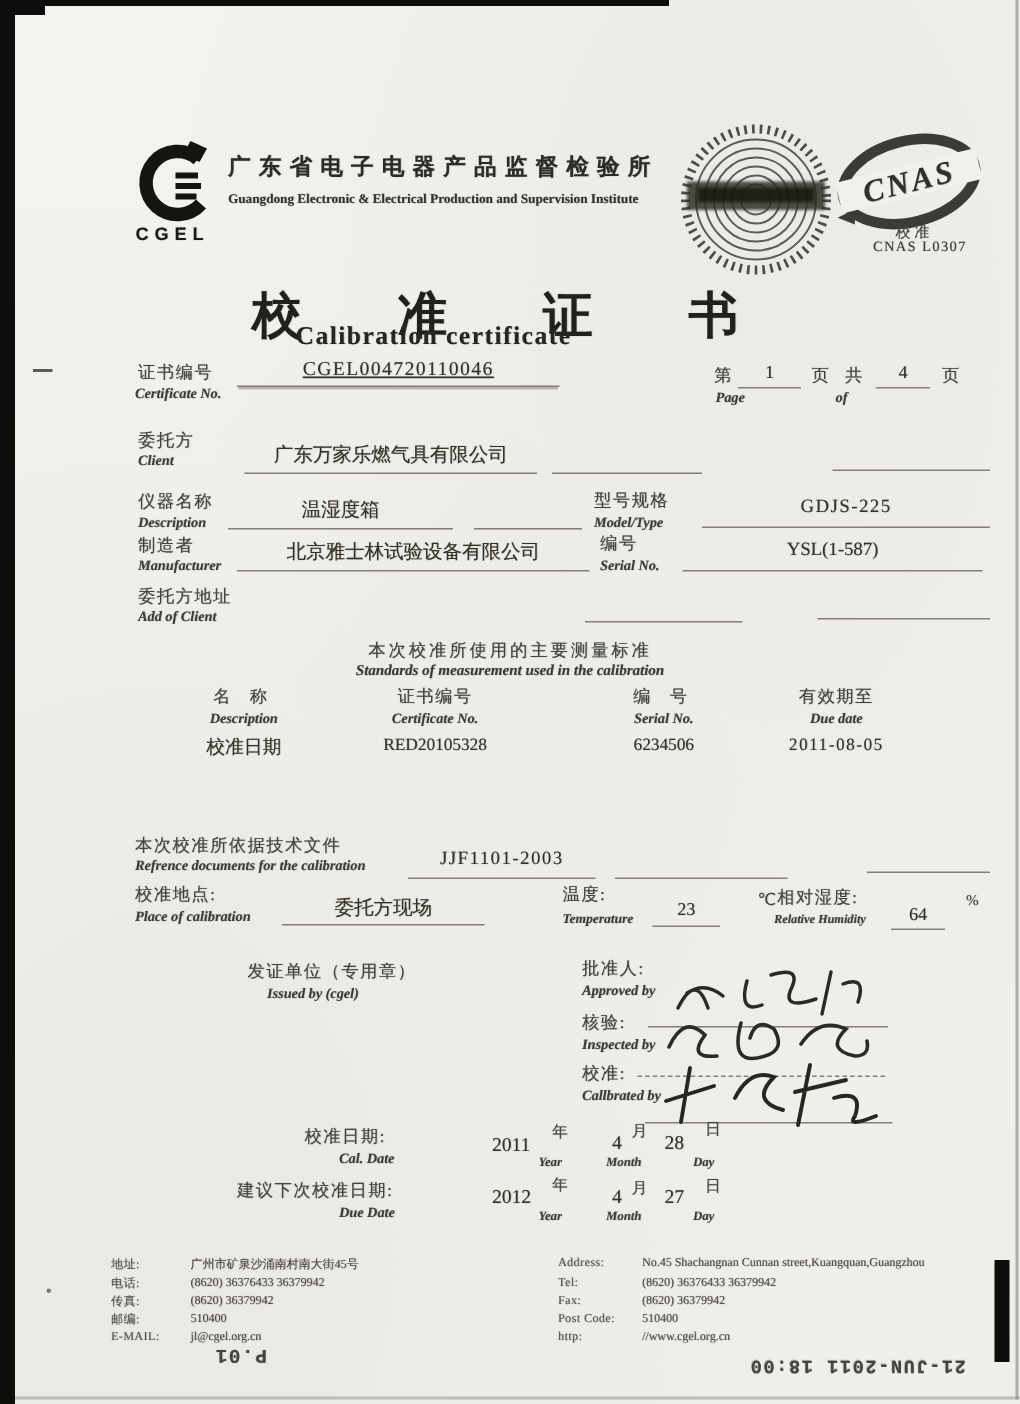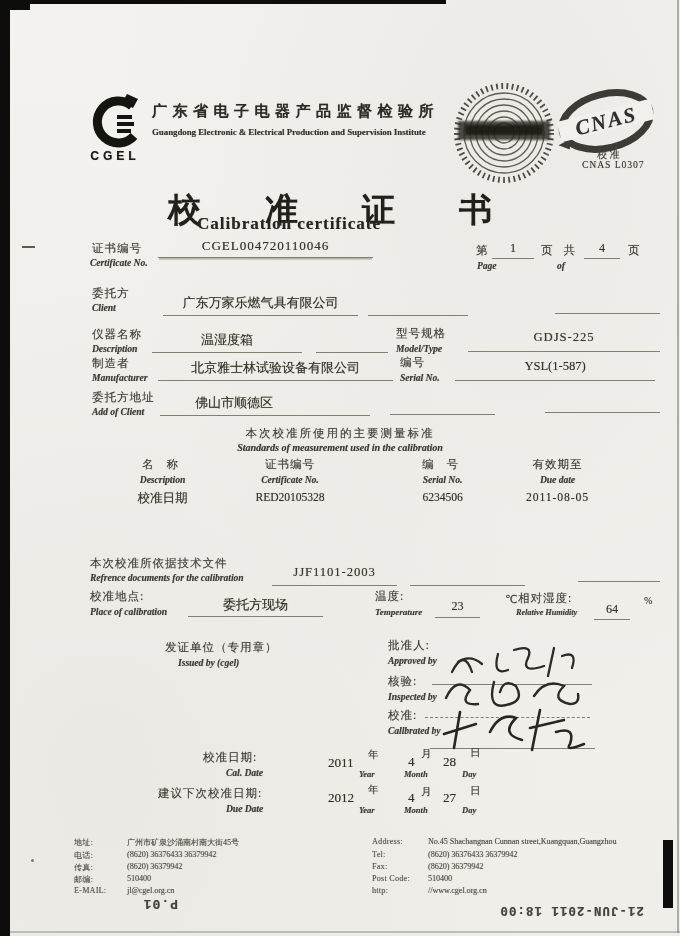--- a/index.html
+++ b/index.html
@@ -79,21 +79,21 @@
     </g>
   </svg>
   <div style="left:597px;top:148px;font-size:10px;color:#46453e;">校 准</div>
   <div style="left:582px;top:160px;font-size:9.5px;letter-spacing:1px;color:#3b3a34;">CNAS L0307</div>
 
   <div style="left:168px;top:188px;font-size:33px;font-weight:bold;letter-spacing:64px;color:#21201a;text-align:center;">校准证书</div>
   <div class="ctr" style="left:0;top:214px;width:578px;font-size:17px;font-weight:bold;letter-spacing:1px;color:#26251f;">Calibration certificate</div>
 
   <div class="zh" style="left:92px;top:241px;">证书编号</div>
   <div class="en" style="left:90px;top:258px;">Certificate No.</div>
-  <div class="val ul2 ctr" style="left:158px;top:238px;width:215px;height:19px;letter-spacing:1px;">CGEL004720110046</div>
+  <div class="val ul2 ctr" style="left:158px;top:238px;width:215px;height:19px;letter-spacing:1px;text-decoration:underline;">CGEL004720110046</div>
   <div class="zh" style="left:476px;top:243px;">第</div>
   <div class="val ul ctr" style="left:492px;top:241px;width:42px;height:17px;font-size:12px;">1</div>
   <div class="zh" style="left:541px;top:243px;letter-spacing:4px;">页 共</div>
   <div class="val ul ctr" style="left:584px;top:241px;width:36px;height:17px;font-size:12px;">4</div>
   <div class="zh" style="left:628px;top:243px;">页</div>
   <div class="en" style="left:477px;top:261px;">Page</div>
   <div class="en" style="left:557px;top:261px;">of</div>
 
   <div class="zh" style="left:92px;top:286px;">委托方</div>
   <div class="en" style="left:92px;top:303px;">Client</div>
@@ -111,21 +111,20 @@
 
   <div class="zh" style="left:92px;top:356px;">制造者</div>
   <div class="en" style="left:92px;top:373px;">Manufacturer</div>
   <div class="val ul ctr" style="left:158px;top:359px;width:235px;height:21px;">北京雅士林试验设备有限公司</div>
   <div class="zh" style="left:400px;top:355px;">编号</div>
   <div class="en" style="left:400px;top:373px;">Serial No.</div>
   <div class="val ul ctr" style="left:455px;top:359px;width:200px;height:21px;font-size:12.5px;">YSL(1-587)</div>
 
   <div class="zh" style="left:92px;top:390px;">委托方地址</div>
   <div class="en" style="left:92px;top:407px;">Add of Client</div>
-  <div class="val ul" style="left:160px;top:394px;width:175px;height:21px;padding-left:35px;">佛山市顺德区</div>
   <div class="ul" style="left:390px;top:393px;width:105px;height:21px;"></div>
   <div class="ul" style="left:545px;top:391px;width:115px;height:21px;"></div>
 
   <div class="ctr" style="left:0;top:442px;width:680px;font-size:10px;font-style:italic;font-weight:bold;color:#3c3b34;">Standards of measurement used in the calibration</div>
   <div class="ctr" style="left:0;top:426px;width:680px;font-size:11.5px;letter-spacing:2px;color:#45443c;">本次校准所使用的主要测量标准</div>
 
   <div class="zh ctr" style="left:100px;top:457px;width:125px;letter-spacing:5px;">名  称</div>
   <div class="en ctr" style="left:100px;top:475px;width:125px;">Description</div>
   <div class="val ctr" style="left:100px;top:490px;width:125px;font-size:12.5px;">校准日期</div>
 

